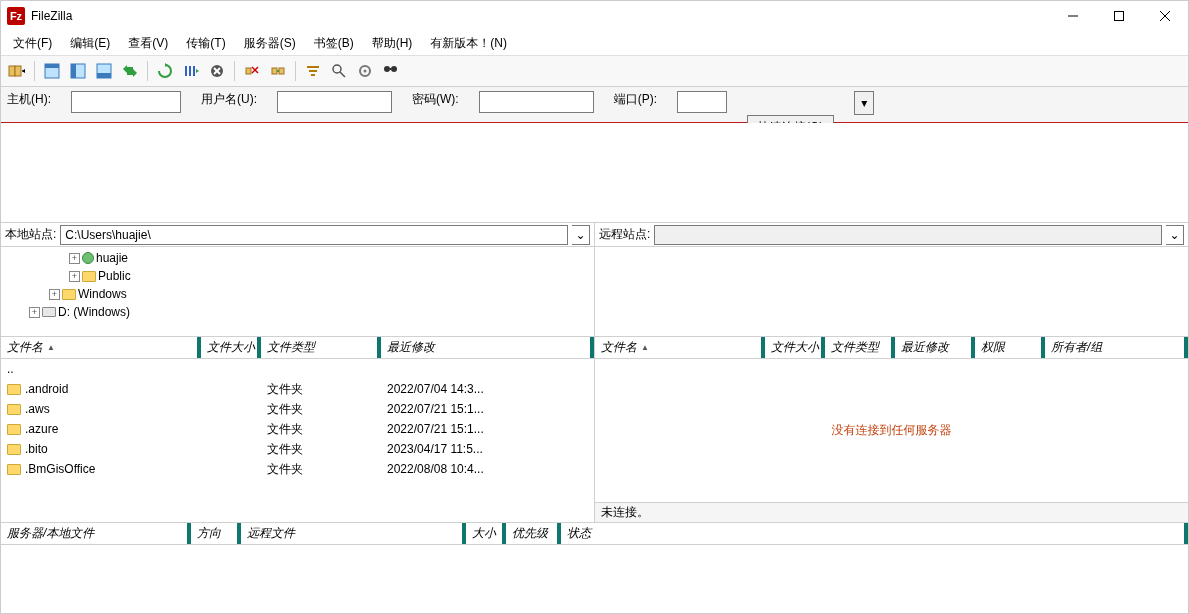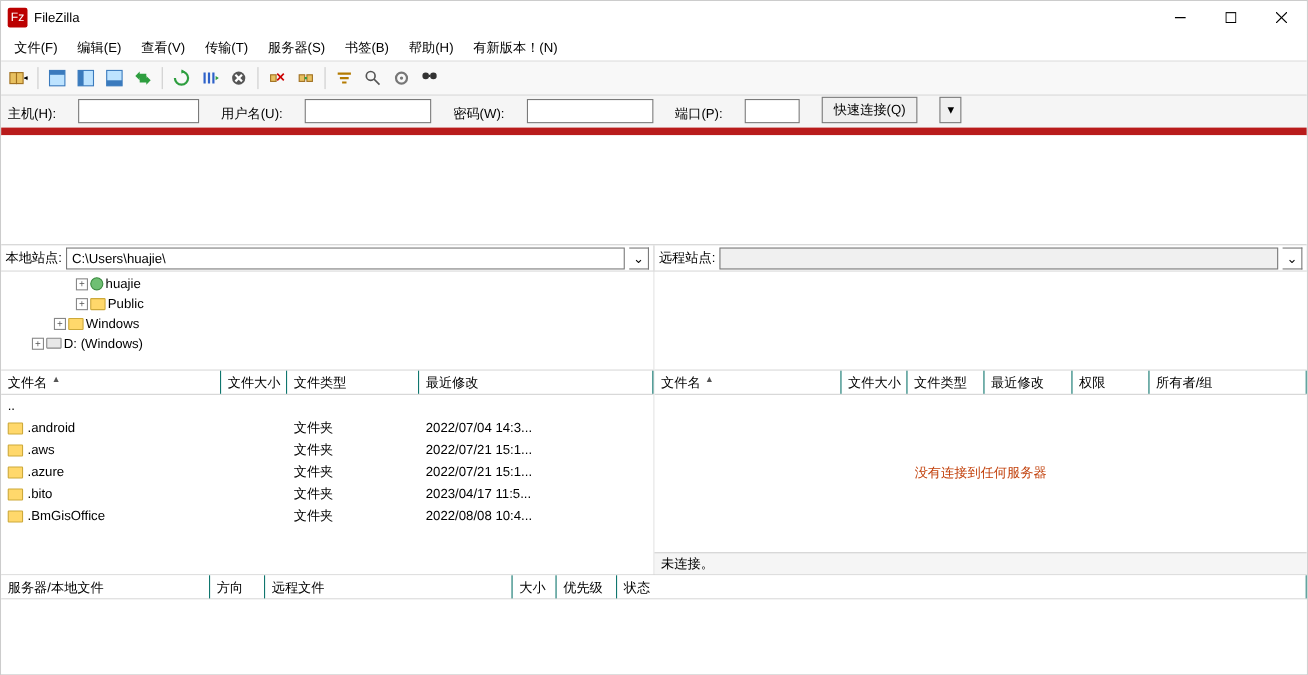--- a/index.html
+++ b/index.html
@@ -1,48 +1,48 @@
 <!DOCTYPE html>
 <html><head>
 <meta charset="utf-8">
 <style>
 * { box-sizing: border-box; margin: 0; padding: 0; font-family: "Microsoft YaHei", "Segoe UI", sans-serif; font-size: 12px; }
 body { background: #fff; width: 1189px; height: 614px; overflow: hidden; display: flex; flex-direction: column; border: 1px solid #ccc; }
 .titlebar { height: 30px; display: flex; align-items: center; padding: 0 0 0 6px; background: #fff; }
-.titlebar .app-icon { width: 18px; height: 18px; background: #b00; color: #fff; display: flex; align-items: center; justify-content: center; font-weight: normal; font-size: 11px; border-radius: 2px; margin-right: 6px; }
+.titlebar .app-icon { width: 18px; height: 18px; background: #b00; color: #fff; display: flex; align-items: center; justify-content: center; font-weight: bold; font-size: 11px; border-radius: 2px; margin-right: 6px; }
 .titlebar .title { flex: 1; }
 .win-controls { display: flex; height: 100%; }
 .win-btn { width: 46px; display: flex; align-items: center; justify-content: center; cursor: pointer; }
 .win-btn svg { width: 10px; height: 10px; }
 .menubar { height: 24px; display: flex; align-items: center; padding: 0 4px; background: #fff; gap: 2px; }
 .menu-item { padding: 3px 8px; cursor: default; }
 .toolbar { height: 32px; display: flex; align-items: center; padding: 2px 4px; border-top: 1px solid #e0e0e0; border-bottom: 1px solid #d0d0d0; gap: 2px; background: #f8f8f8; }
 .tb-btn { width: 24px; height: 24px; display: flex; align-items: center; justify-content: center; border: 1px solid transparent; cursor: pointer; }
 .tb-sep { width: 1px; height: 20px; background: #ccc; margin: 0 3px; }
-.quickbar { height: 36px; display: flex; align-items: flex-end; padding: 4px 6px; border-bottom: 7px solid #b91c1c; gap: 20px; background: #f5f5f5; }
+.quickbar { height: 36px; display: flex; align-items: flex-start; padding: 4px 6px; border-bottom: 1px solid #b91c1c; gap: 20px; background: #f5f5f5; }
 .quickbar label { white-space: nowrap; }
 .qb-input { border: 1px solid #7a7a7a; height: 22px; padding: 0 4px; background: #fff; }
 .qb-btn { border: 1px solid #7a7a7a; height: 24px; padding: 0 10px; background: #f0f0f0; cursor: pointer; margin-top: 24px; }
 .qb-dd { border: 1px solid #7a7a7a; width: 20px; height: 24px; display: flex; align-items: center; justify-content: center; background: #f0f0f0; cursor: pointer; }
 .log-area { height: 100px; border-bottom: 1px solid #d0d0d0; background: #fff; overflow-y: scroll; }
 .panes { display: flex; flex: 1; border-bottom: 1px solid #d0d0d0; min-height: 0; }
 .pane { flex: 1; display: flex; flex-direction: column; min-width: 0; }
 .pane.left { border-right: 1px solid #d0d0d0; }
 .site-row { height: 24px; display: flex; align-items: center; border-bottom: 1px solid #d0d0d0; padding: 0 4px; gap: 4px; }
 .site-row input { flex: 1; border: 1px solid #7a7a7a; height: 20px; padding: 0 4px; }
 .site-row .dd { border: 1px solid #7a7a7a; border-left: none; width: 18px; height: 20px; display:flex; align-items:center; justify-content:center; }
 .tree { flex: 0 0 90px; border-bottom: 1px solid #d0d0d0; overflow-y: scroll; background: #fff; padding: 2px 0; }
 .tree-row { display: flex; align-items: center; height: 18px; padding-left: 8px; gap: 2px; cursor: default; white-space: nowrap; }
 .expander { width: 11px; height: 11px; border: 1px solid #888; display: flex; align-items: center; justify-content: center; font-size: 9px; line-height: 1; color: #555; }
 .folder-icon { width: 14px; height: 11px; background: #ffd86b; border: 1px solid #cda93a; border-radius: 1px; display:inline-block; }
 .drive-icon { width: 14px; height: 10px; background: #e8e8e8; border: 1px solid #888; border-radius: 1px; display:inline-block; }
 .user-icon { width: 12px; height: 12px; border-radius: 50%; background: #6fbf73; border: 1px solid #3a8a3e; display:inline-block; }
 .list-area { flex: 1; display: flex; flex-direction: column; min-height: 0; }
 .list-header { display: flex; height: 22px; border-bottom: 1px solid #d0d0d0; background: #fff; }
-.col { border-right: 1px solid #0f766e; padding: 3px 6px; display: flex; gap: 4px; overflow: hidden; white-space: nowrap; cursor: default; }
+.col { border-right: 4px solid #0f766e; padding: 3px 6px; display: flex; align-items: center; gap: 4px; overflow: hidden; white-space: nowrap; cursor: default; font-style: italic; }
 .list-body { flex: 1; overflow-y: scroll; background: #fff; }
 .list-row { display: flex; height: 20px; align-items: center; }
 .list-row .cell { padding: 0 6px; overflow: hidden; white-space: nowrap; text-overflow: ellipsis; display:flex; align-items:center; gap:4px; }
 .status-strip { height: 20px; border-top: 1px solid #d0d0d0; padding: 2px 6px; display: flex; align-items: center; background: #f5f5f5; }
 .empty-remote { flex: 1; display:flex; align-items:center; justify-content:center; color:#c2410c; background:#fff; }
 .queue { height: 90px; display: flex; flex-direction: column; }
 .sort-arrow { font-size: 8px; color: #555; }
 
 .lc0{width:200px} .lc1{width:60px;text-align:right} .lc2{width:120px} .lc3{flex:1}
 

